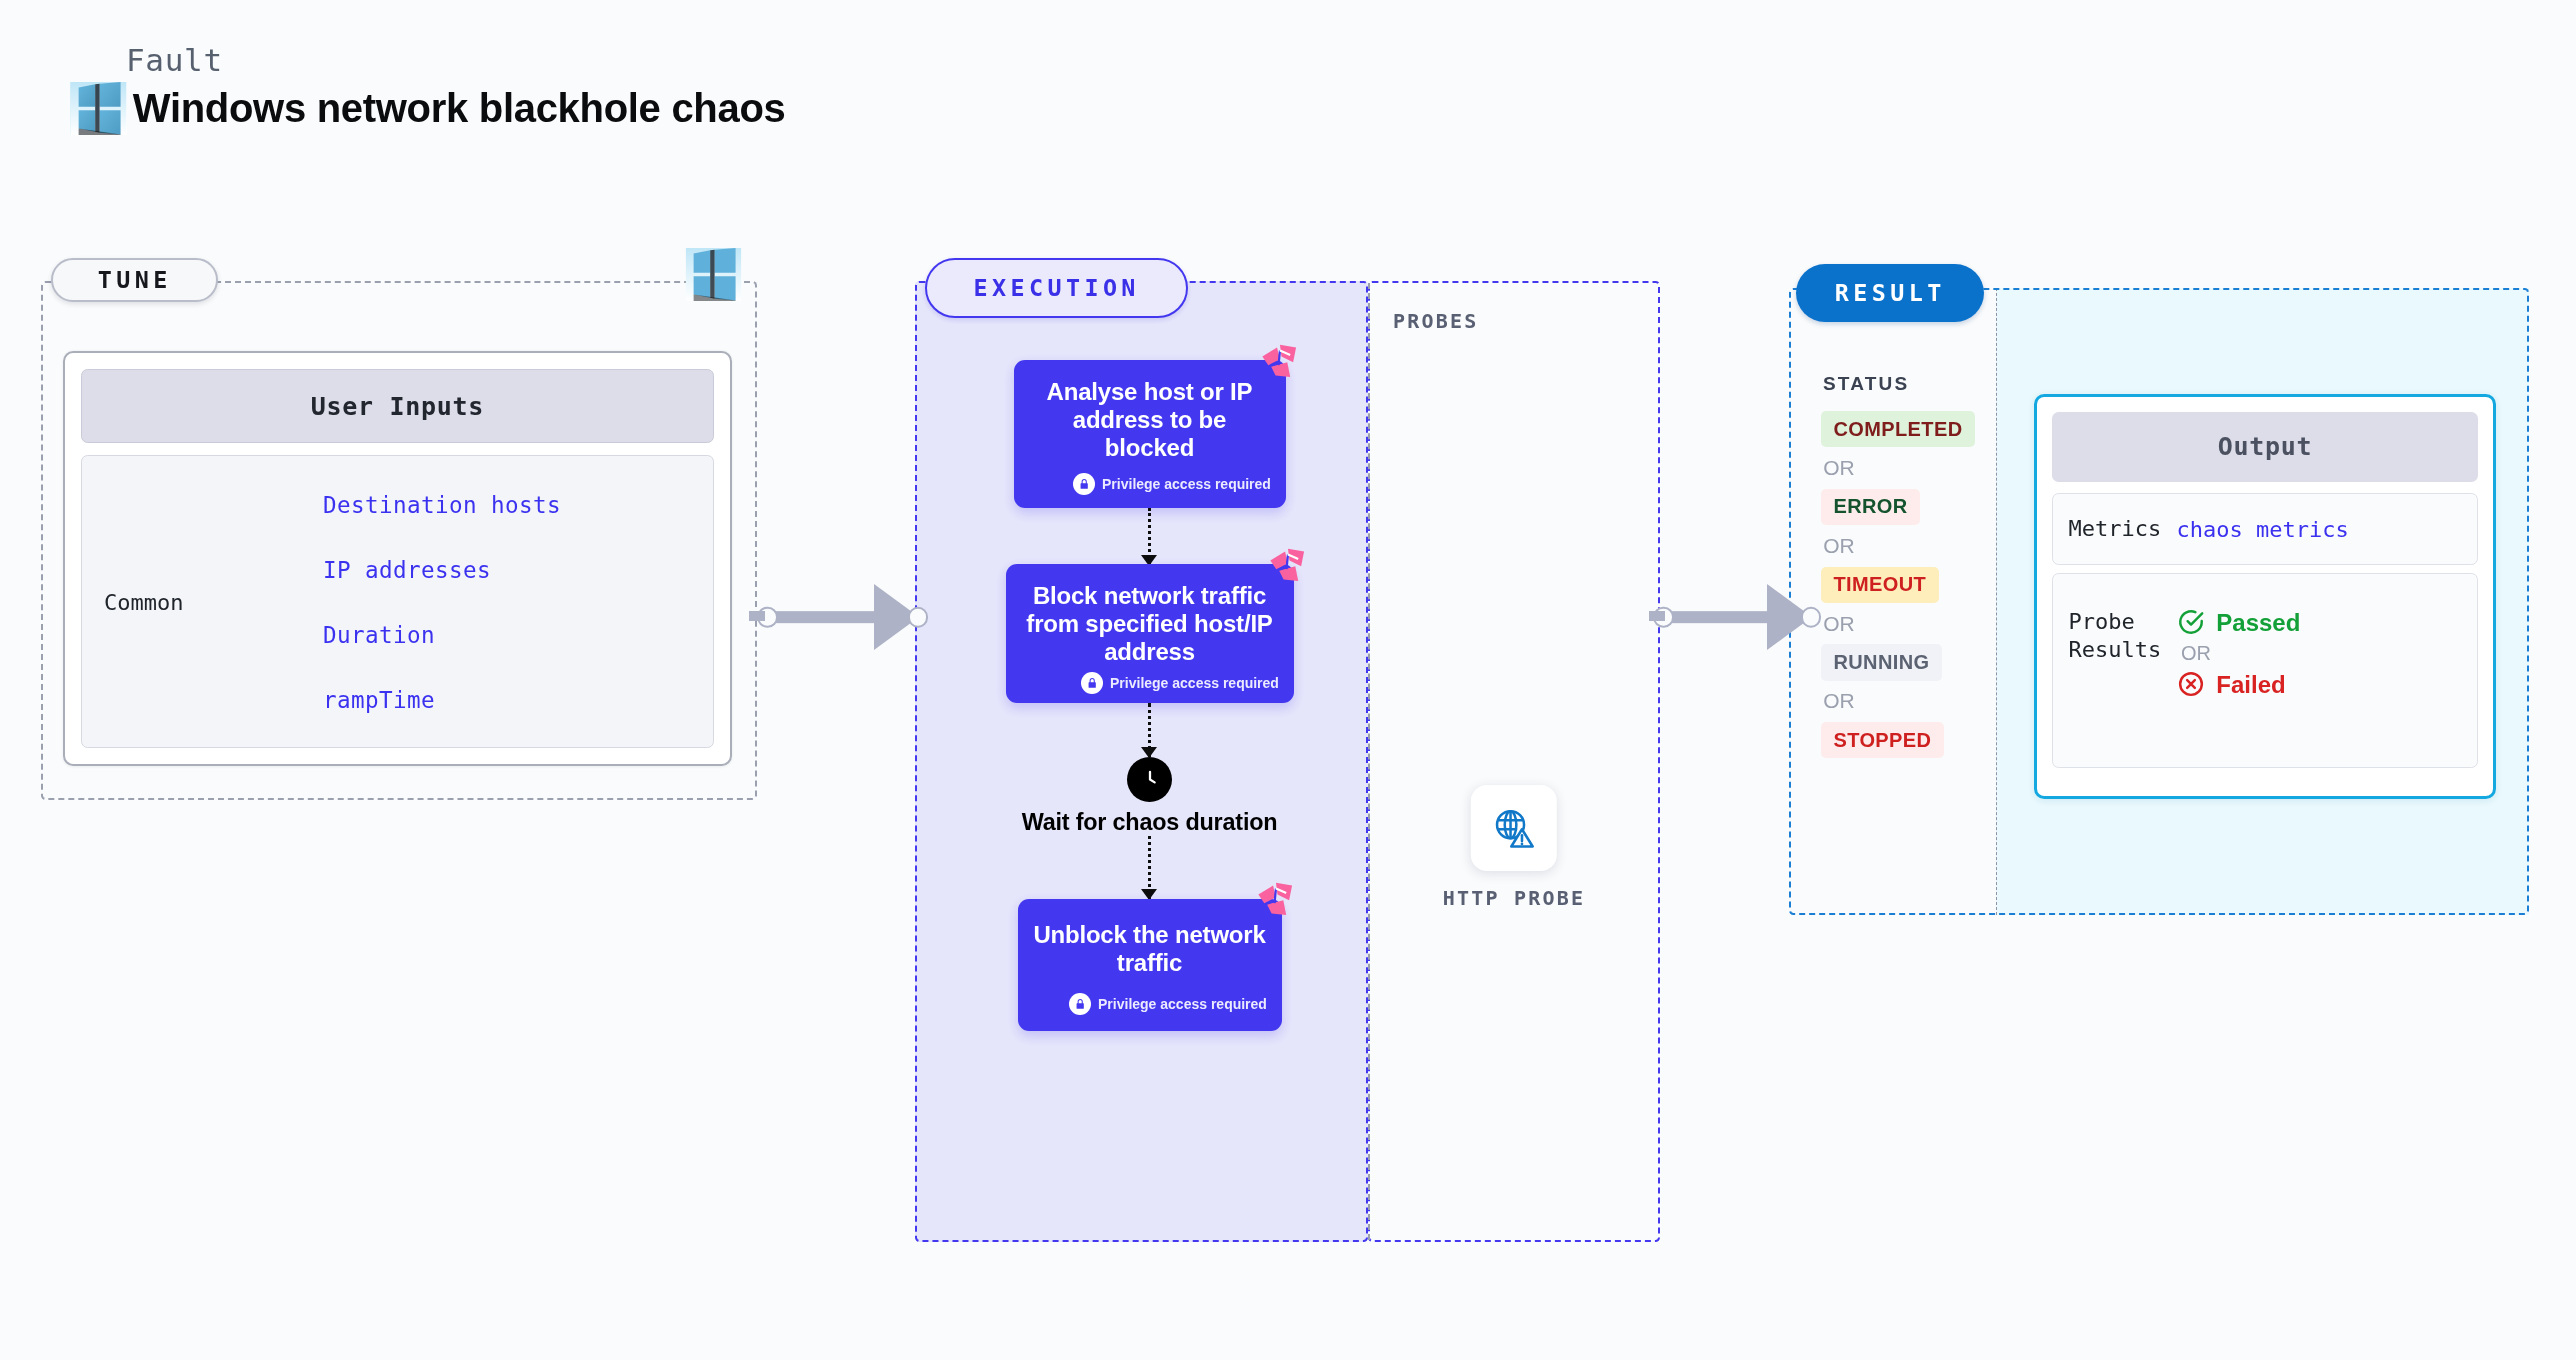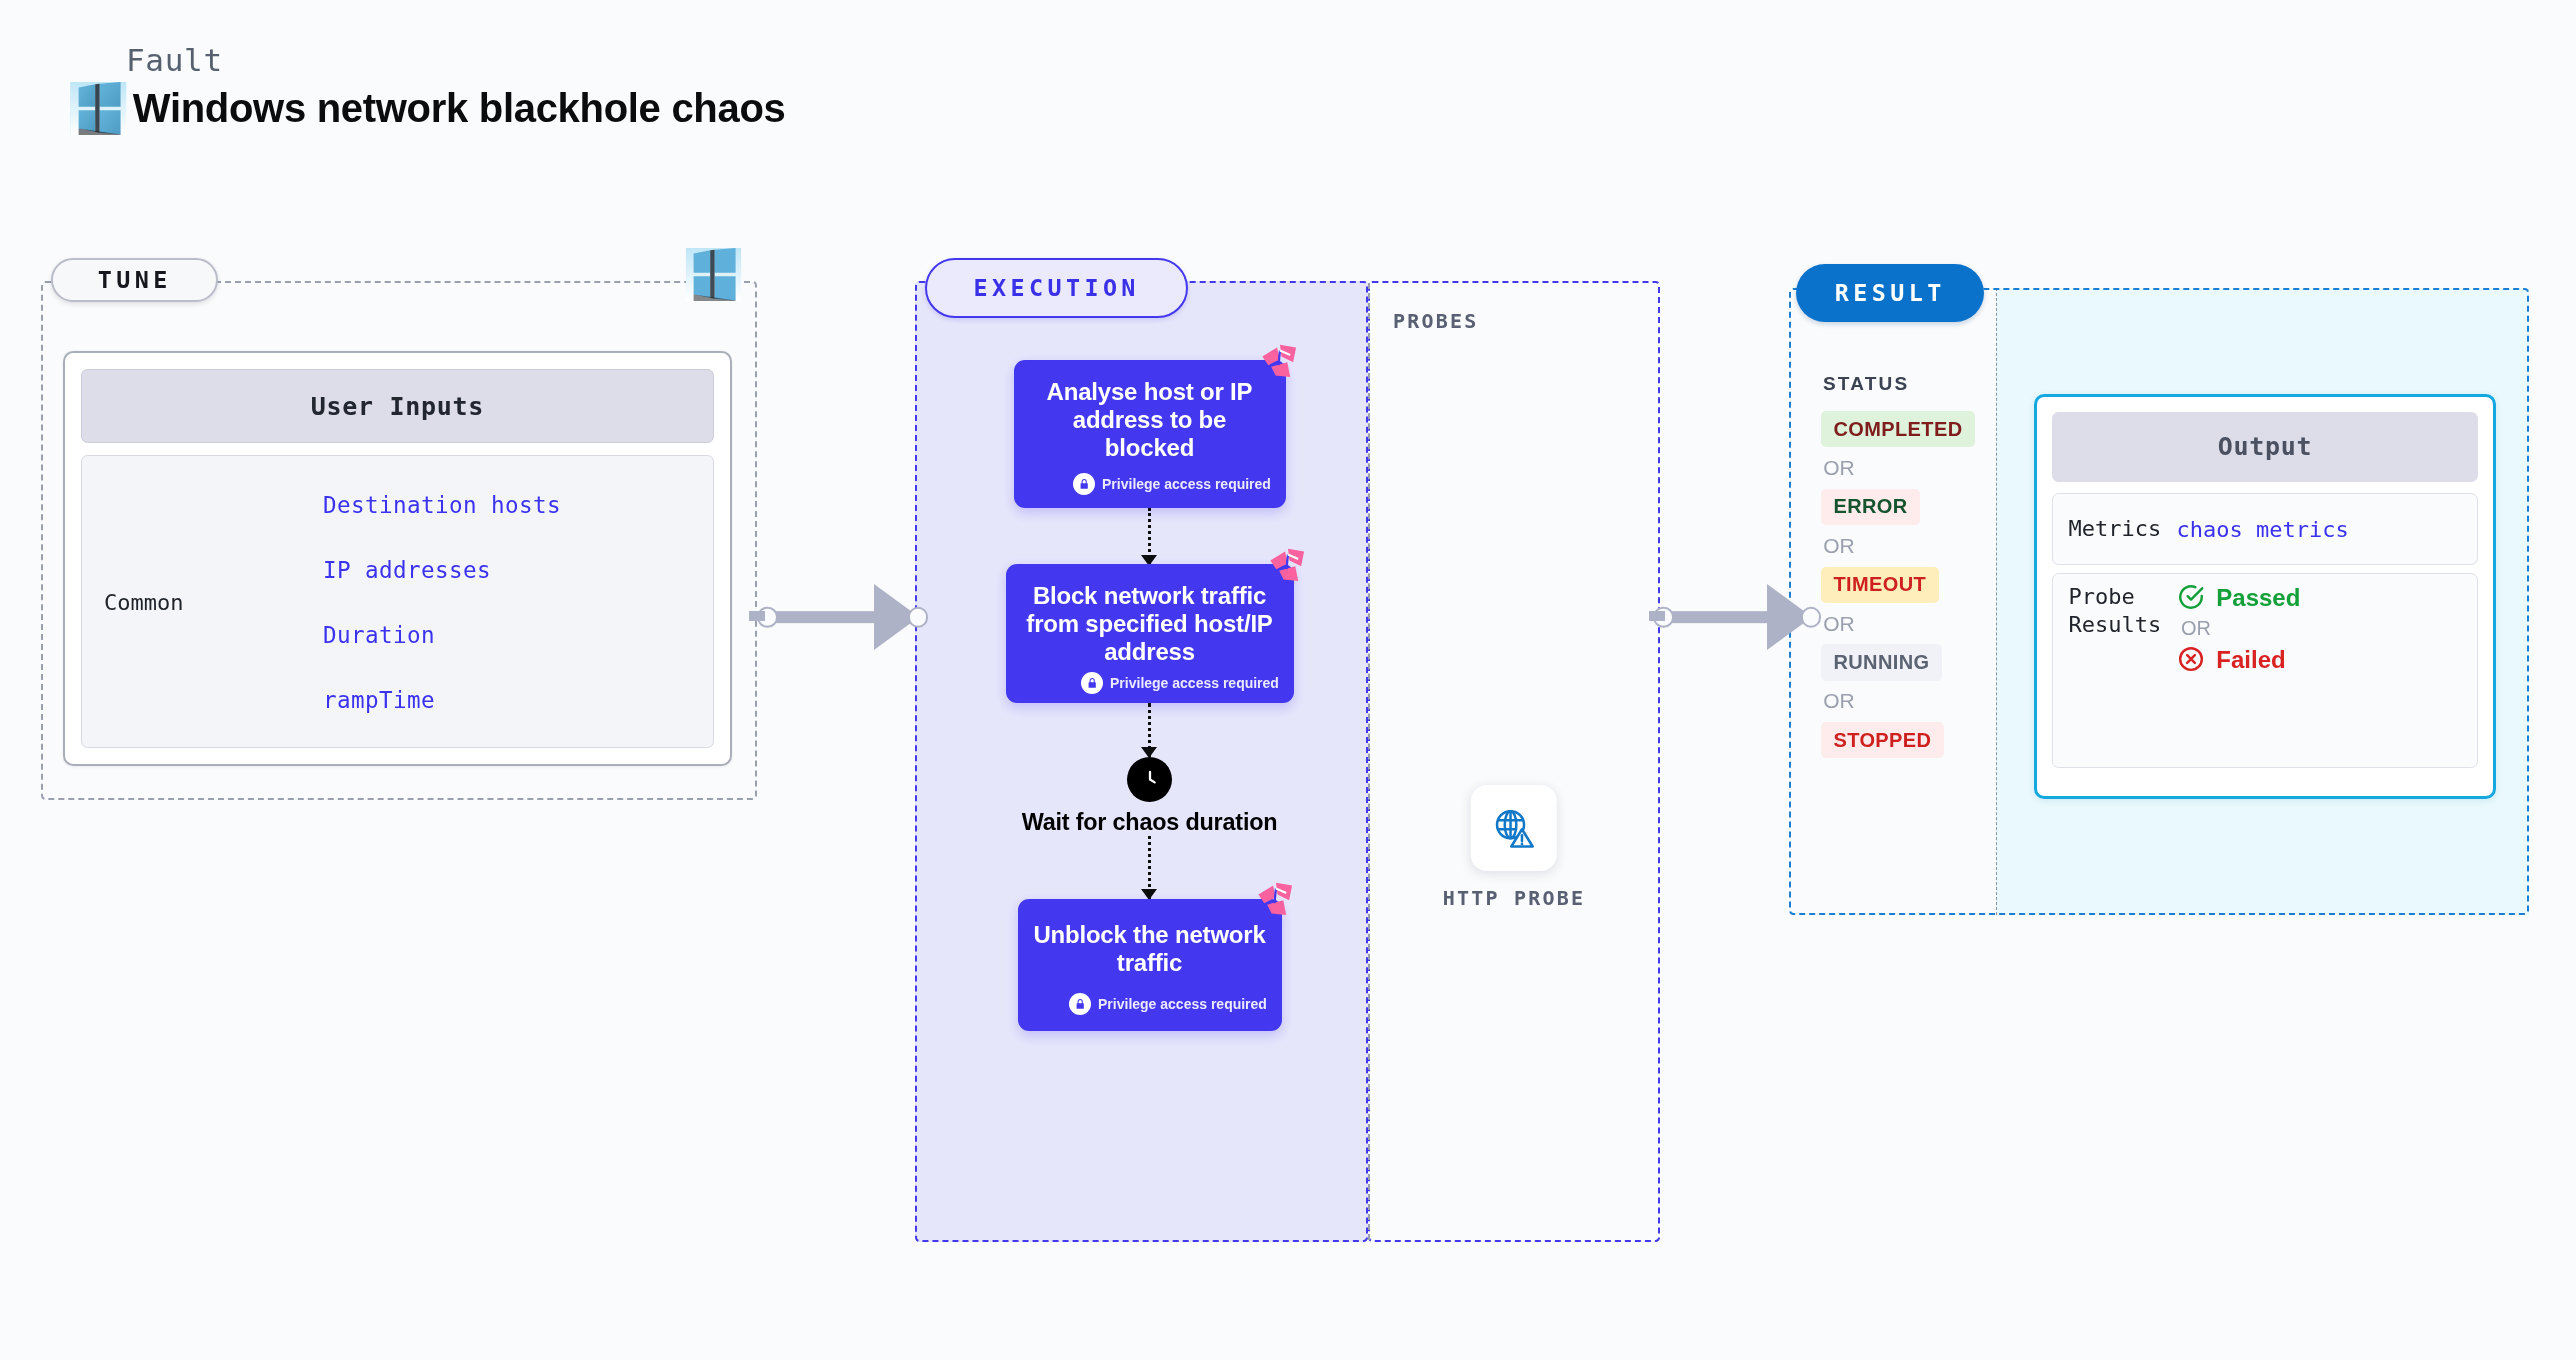--- a/index.html
+++ b/index.html
@@ -197,21 +197,21 @@
     display: flex; align-items: center; justify-content: center;
     font-family: "DejaVu Sans Mono", monospace; font-size: 25px;
     font-weight: 700; color: #4b5160; letter-spacing: 0.7px;
   }
   .out-row {
     position: absolute; left: 14.6px; right: 14.6px;
     background: #fafbfc; border: 0.7px solid #dfe1e9; border-radius: 6.6px;
     display: flex; align-items: center;
   }
   #out-metrics { top: 96px; height: 72px; }
-  #out-probe   { top: 176px; bottom: 28px; align-items: flex-start; padding-top: 9px; }
+  #out-probe   { top: 176px; bottom: 28px; align-items: flex-start; padding-top: 34px; }
   .out-key {
     width: 124px; flex: 0 0 auto; padding-left: 16px;
     font-family: "DejaVu Sans Mono", monospace; font-size: 22px;
     color: #20242b; line-height: 1.25;
   }
   .out-val-metrics {
     font-family: "DejaVu Sans Mono", monospace; font-size: 22px; color: #3b32f0;
   }
   .probe-res { display: flex; flex-direction: column; gap: 4.4px; }
   .pr-line { display: flex; align-items: center; gap: 11.7px; }

